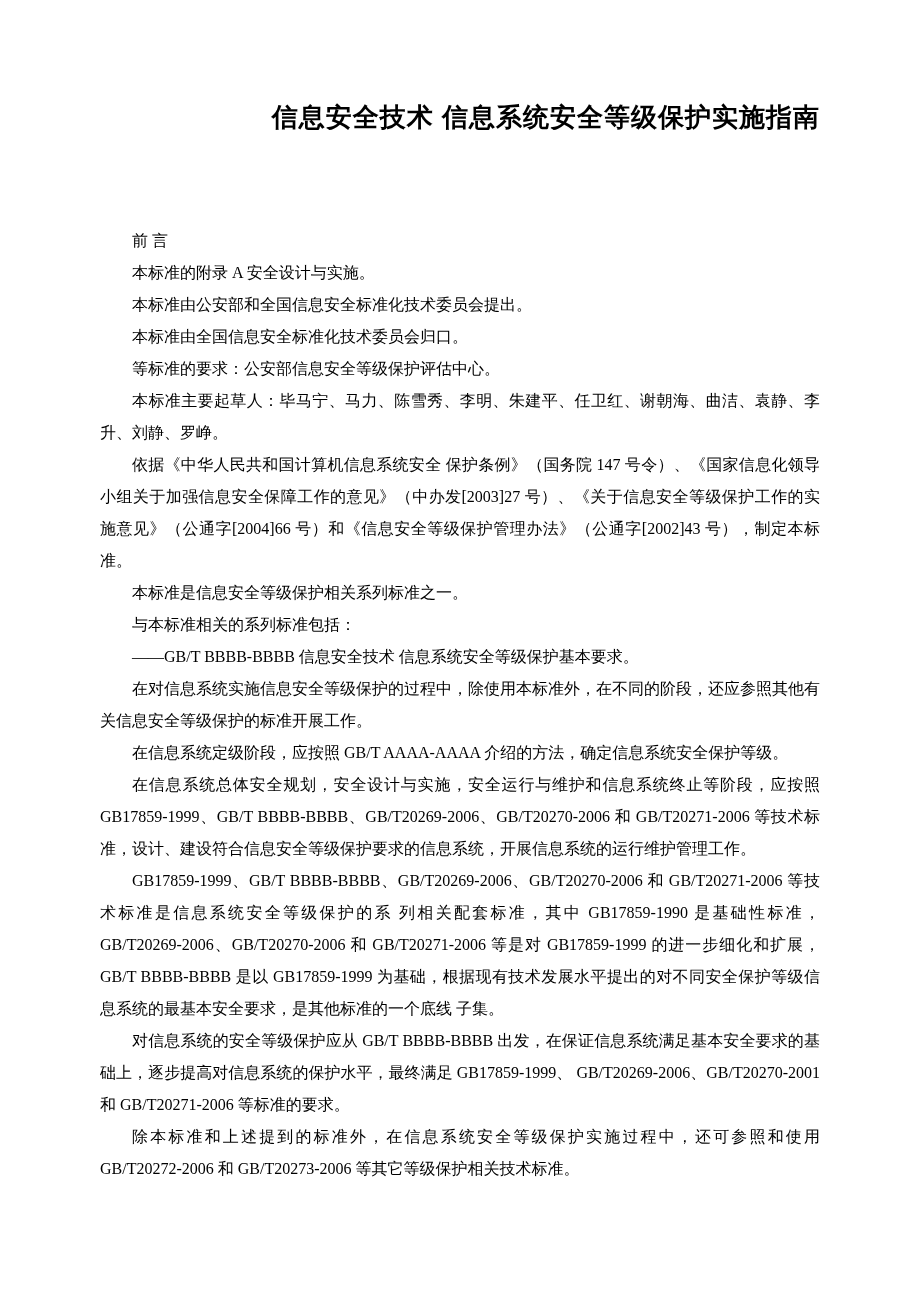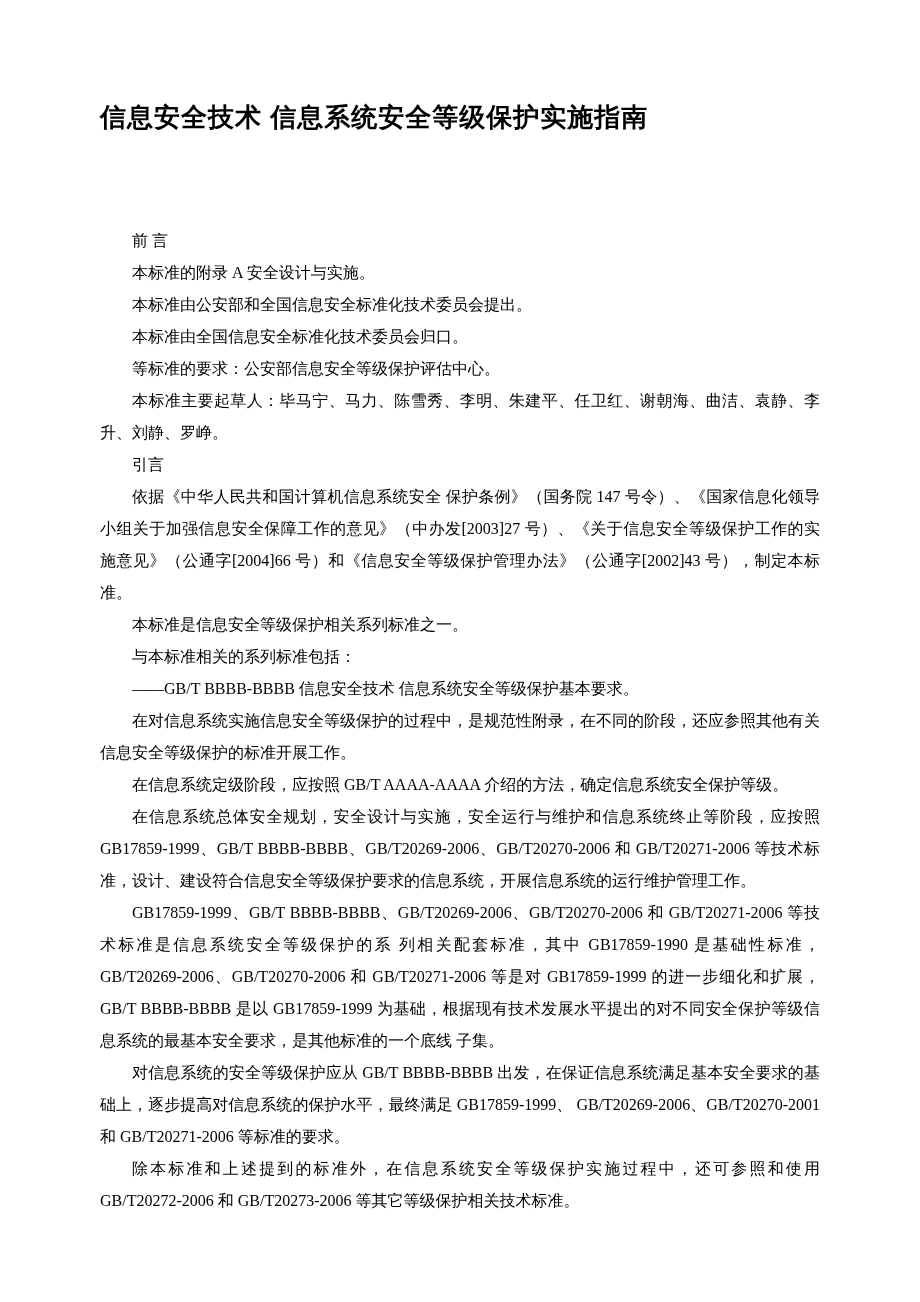--- a/index.html
+++ b/index.html
@@ -12,21 +12,21 @@
       font-family: "SimSun", "宋体", serif;
       width: 920px;
       height: 1302px;
       padding: 100px 100px 60px 100px;
       color: #000000;
     }
     .title {
       font-family: "SimHei", "黑体", sans-serif;
       font-size: 26px;
       font-weight: bold;
-      text-align: left;
+      text-align: right;
       margin-bottom: 90px;
       letter-spacing: 1px;
     }
     .body-text {
       font-size: 16px;
       line-height: 2.0;
       text-align: justify;
     }
     .para {
       text-indent: 2em;
@@ -42,26 +42,25 @@
 
 <h1 class="title">信息安全技术 信息系统安全等级保护实施指南</h1>
 
 <div class="body-text">
   <p class="para">前 言</p>
   <p class="para">本标准的附录 A 安全设计与实施。</p>
   <p class="para">本标准由公安部和全国信息安全标准化技术委员会提出。</p>
   <p class="para">本标准由全国信息安全标准化技术委员会归口。</p>
   <p class="para">等标准的要求：公安部信息安全等级保护评估中心。</p>
   <p class="para">本标准主要起草人：毕马宁、马力、陈雪秀、李明、朱建平、任卫红、谢朝海、曲洁、袁静、李升、刘静、罗峥。</p>
-  <p class="para">引言</p>
   <p class="para">依据《中华人民共和国计算机信息系统安全 保护条例》（国务院 147 号令）、《国家信息化领导小组关于加强信息安全保障工作的意见》（中办发[2003]27 号）、《关于信息安全等级保护工作的实 施意见》（公通字[2004]66 号）和《信息安全等级保护管理办法》（公通字[2002]43 号），制定本标准。</p>
   <p class="para">本标准是信息安全等级保护相关系列标准之一。</p>
   <p class="para">与本标准相关的系列标准包括：</p>
   <p class="para">——GB/T BBBB-BBBB 信息安全技术 信息系统安全等级保护基本要求。</p>
-  <p class="para">在对信息系统实施信息安全等级保护的过程中，是规范性附录，在不同的阶段，还应参照其他有关信息安全等级保护的标准开展工作。</p>
+  <p class="para">在对信息系统实施信息安全等级保护的过程中，除使用本标准外，在不同的阶段，还应参照其他有关信息安全等级保护的标准开展工作。</p>
   <p class="para">在信息系统定级阶段，应按照 GB/T AAAA-AAAA 介绍的方法，确定信息系统安全保护等级。</p>
   <p class="para">在信息系统总体安全规划，安全设计与实施，安全运行与维护和信息系统终止等阶段，应按照 GB17859-1999、GB/T BBBB-BBBB、GB/T20269-2006、GB/T20270-2006 和 GB/T20271-2006 等技术标准，设计、建设符合信息安全等级保护要求的信息系统，开展信息系统的运行维护管理工作。</p>
   <p class="para">GB17859-1999、GB/T BBBB-BBBB、GB/T20269-2006、GB/T20270-2006 和 GB/T20271-2006 等技术标准是信息系统安全等级保护的系 列相关配套标准，其中 GB17859-1990 是基础性标准，GB/T20269-2006、GB/T20270-2006 和 GB/T20271-2006 等是对 GB17859-1999 的进一步细化和扩展，GB/T BBBB-BBBB 是以 GB17859-1999 为基础，根据现有技术发展水平提出的对不同安全保护等级信息系统的最基本安全要求，是其他标准的一个底线 子集。</p>
   <p class="para">对信息系统的安全等级保护应从 GB/T BBBB-BBBB 出发，在保证信息系统满足基本安全要求的基础上，逐步提高对信息系统的保护水平，最终满足 GB17859-1999、 GB/T20269-2006、GB/T20270-2001 和 GB/T20271-2006 等标准的要求。</p>
   <p class="para">除本标准和上述提到的标准外，在信息系统安全等级保护实施过程中，还可参照和使用 GB/T20272-2006 和 GB/T20273-2006 等其它等级保护相关技术标准。</p>
 </div>
 
 <div class="footer">信息系统安全等级保护实施指南</div>
 
 </body></html>

